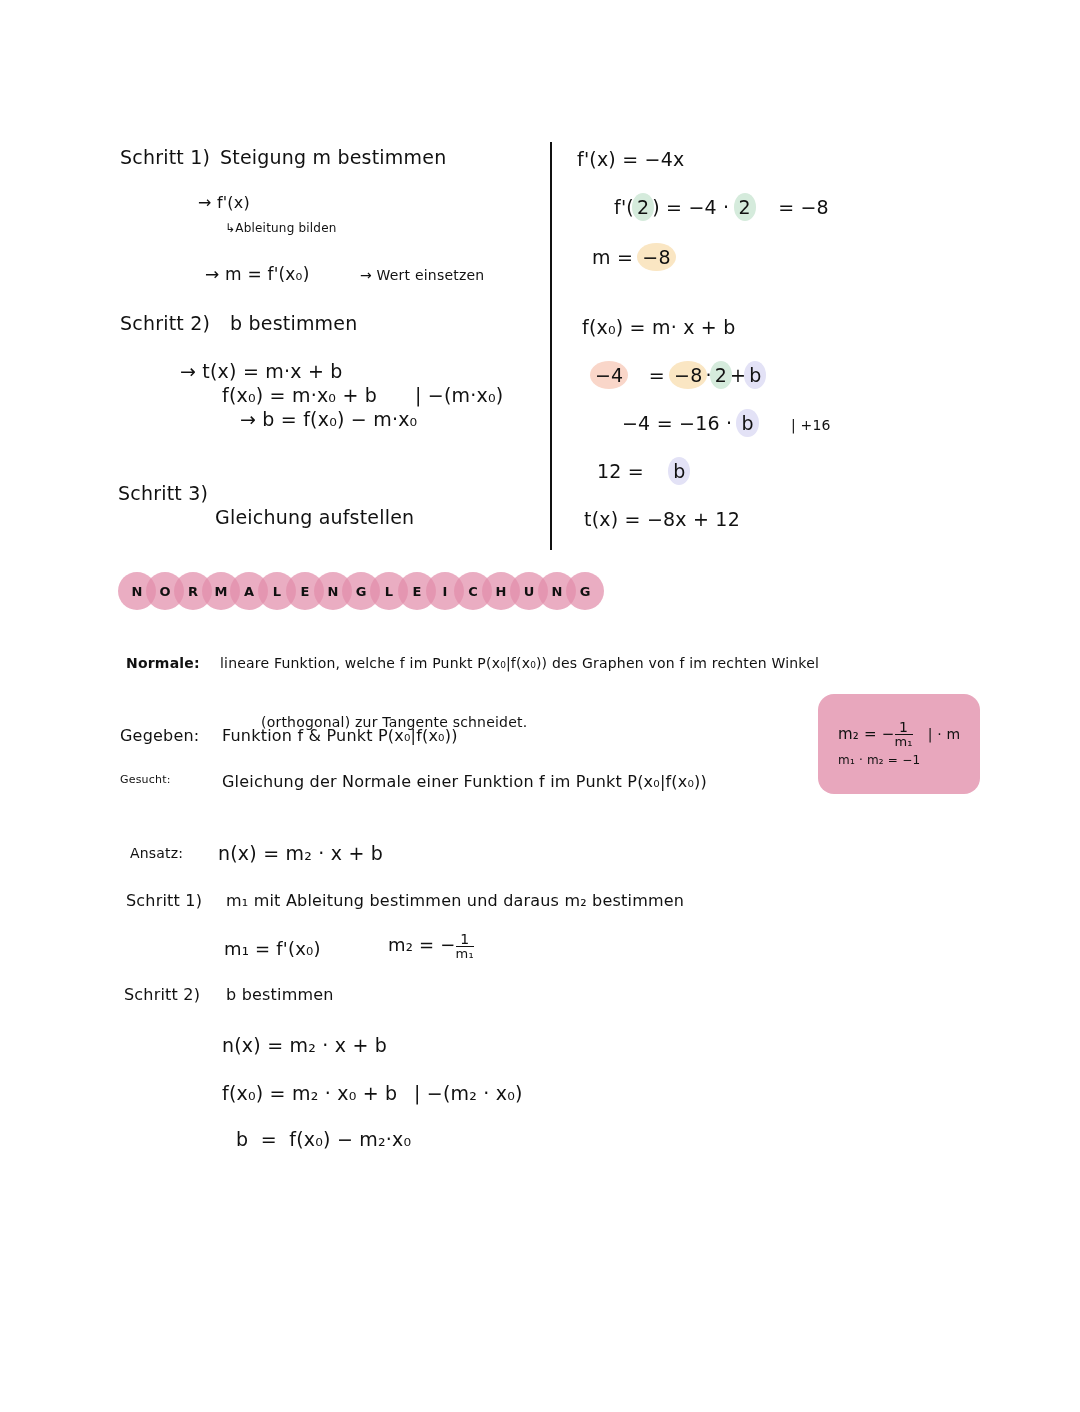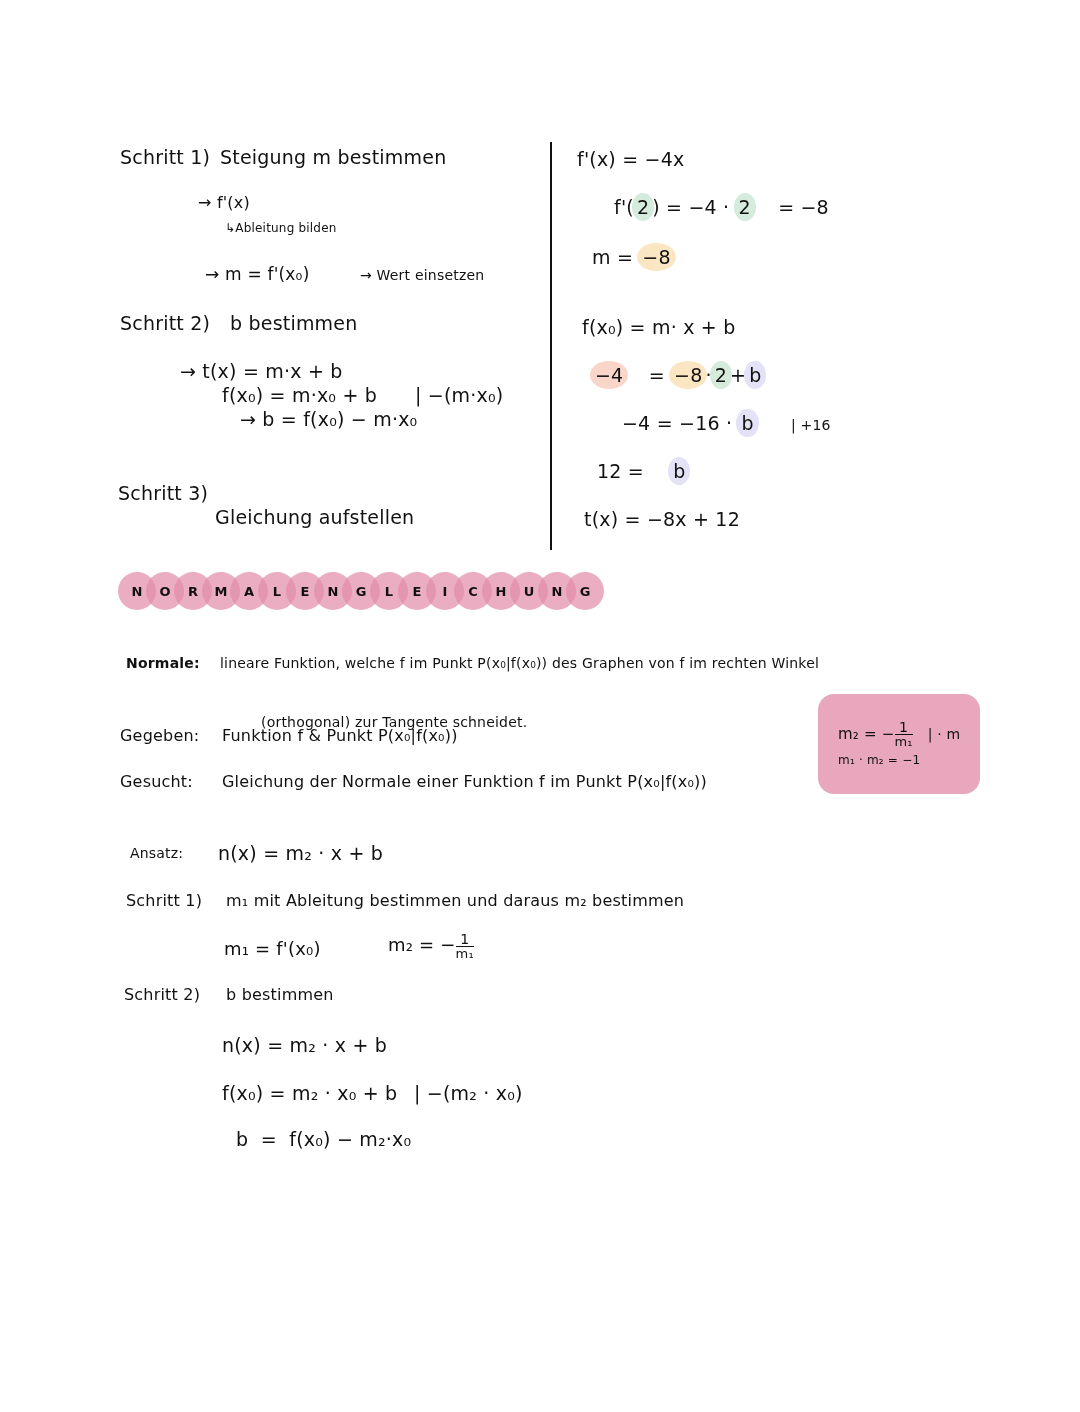--- a/index.html
+++ b/index.html
@@ -101,21 +101,21 @@
   <div class="bead" style="left:448px;">G</div>
 </div>
 
 <span class="t s" style="left:126px;top:656px;font-weight:bold;">Normale:</span>
 <span class="t s" style="left:220px;top:656px;">lineare Funktion, welche f im Punkt P(x₀|f(x₀)) des Graphen von f im rechten Winkel</span>
 <span class="t s" style="left:222px;top:715px;margin-left:39px;">(orthogonal) zur Tangente schneidet.</span>
 
 <span class="t s" style="left:120px;top:728px;font-size:16px;">Gegeben:</span>
 <span class="t s" style="left:222px;top:728px;font-size:16px;">Funktion f &amp; Punkt P(x₀|f(x₀))</span>
 
-<span class="t s" style="left:120px;top:774px;font-size:16px;">Gesucht:</span>
+<span class="t s" style="left:120px;top:774px;font-size:11px;">Gesucht:</span>
 <span class="t s" style="left:222px;top:774px;font-size:16px;">Gleichung der Normale einer Funktion f im Punkt P(x₀|f(x₀))</span>
 
 <div class="rule-box">
   <div class="t" style="left:20px;top:26px;font-size:15px;">
     <span>m₂ = −</span><span class="frac"><span class="num">1</span><span class="den">m₁</span></span>
     <span class="s" style="margin-left:10px;">| · m</span>
   </div>
   <span class="t" style="left:20px;top:60px;font-size:12px;">m₁ · m₂ = −1</span>
 </div>
 

